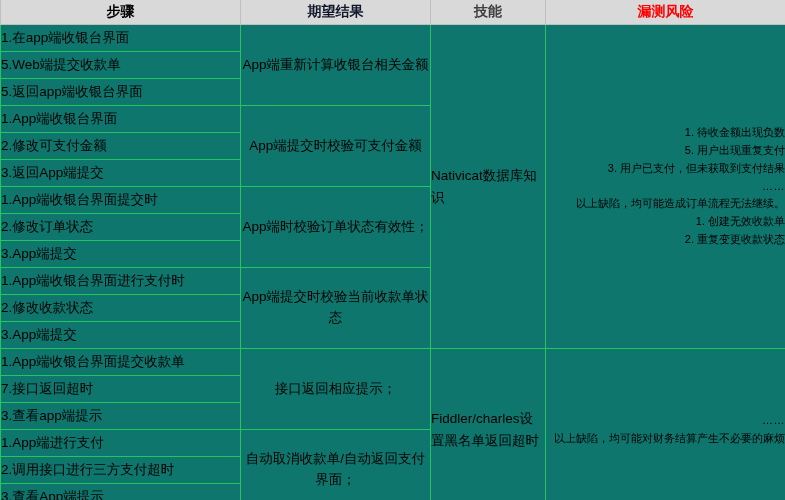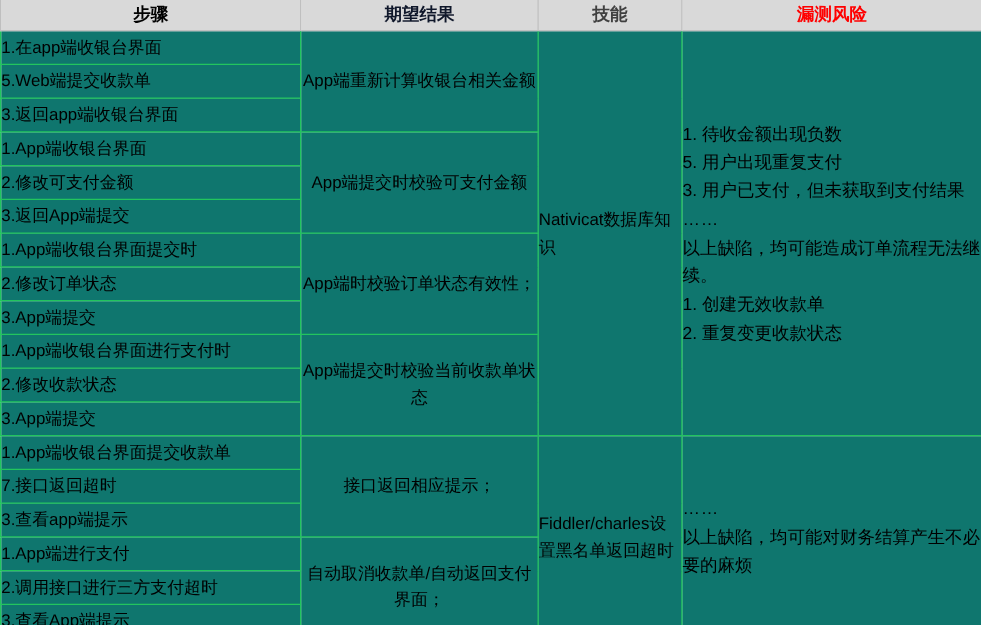--- a/index.html
+++ b/index.html
@@ -76,24 +76,24 @@
   
   td.skill-cell {
     font-size: 13.5px;
     padding: 2px 8px;
     line-height: 1.6;
     text-align: left;
   }
 
   
   td.risk-cell {
-    font-size: 14px;
+    font-size: 11px;
     padding: 4px 8px 4px 10px;
     line-height: 1.62;
-    text-align: left;
+    text-align: right;
     vertical-align: middle;
   }
   .risk-line { display: block; }
   .risk-dots { display: block; letter-spacing: 0.5px; }
 
   
   col.c1 { width: 240px; }
   col.c2 { width: 190px; }
   col.c3 { width: 115px; }
   col.c4 { width: 240px; }
@@ -129,21 +129,21 @@
           <span class="risk-dots">……</span>
           <span class="risk-line">以上缺陷，均可能造成订单流程无法继续。</span>
           <span class="risk-line">1. 创建无效收款单</span>
           <span class="risk-line">2. 重复变更收款状态</span>
         </td>
       </tr>
       <tr>
         <td class="step-cell">5.Web端提交收款单</td>
       </tr>
       <tr>
-        <td class="step-cell">3.返回app端收银台界面</td>
+        <td class="step-cell">5.返回app端收银台界面</td>
       </tr>
 
       <tr>
         <td class="step-cell">1.App端收银台界面</td>
         <td class="expect-cell" rowspan="3">App端提交时校验可支付金额</td>
       </tr>
       <tr>
         <td class="step-cell">2.修改可支付金额</td>
       </tr>
       <tr>

